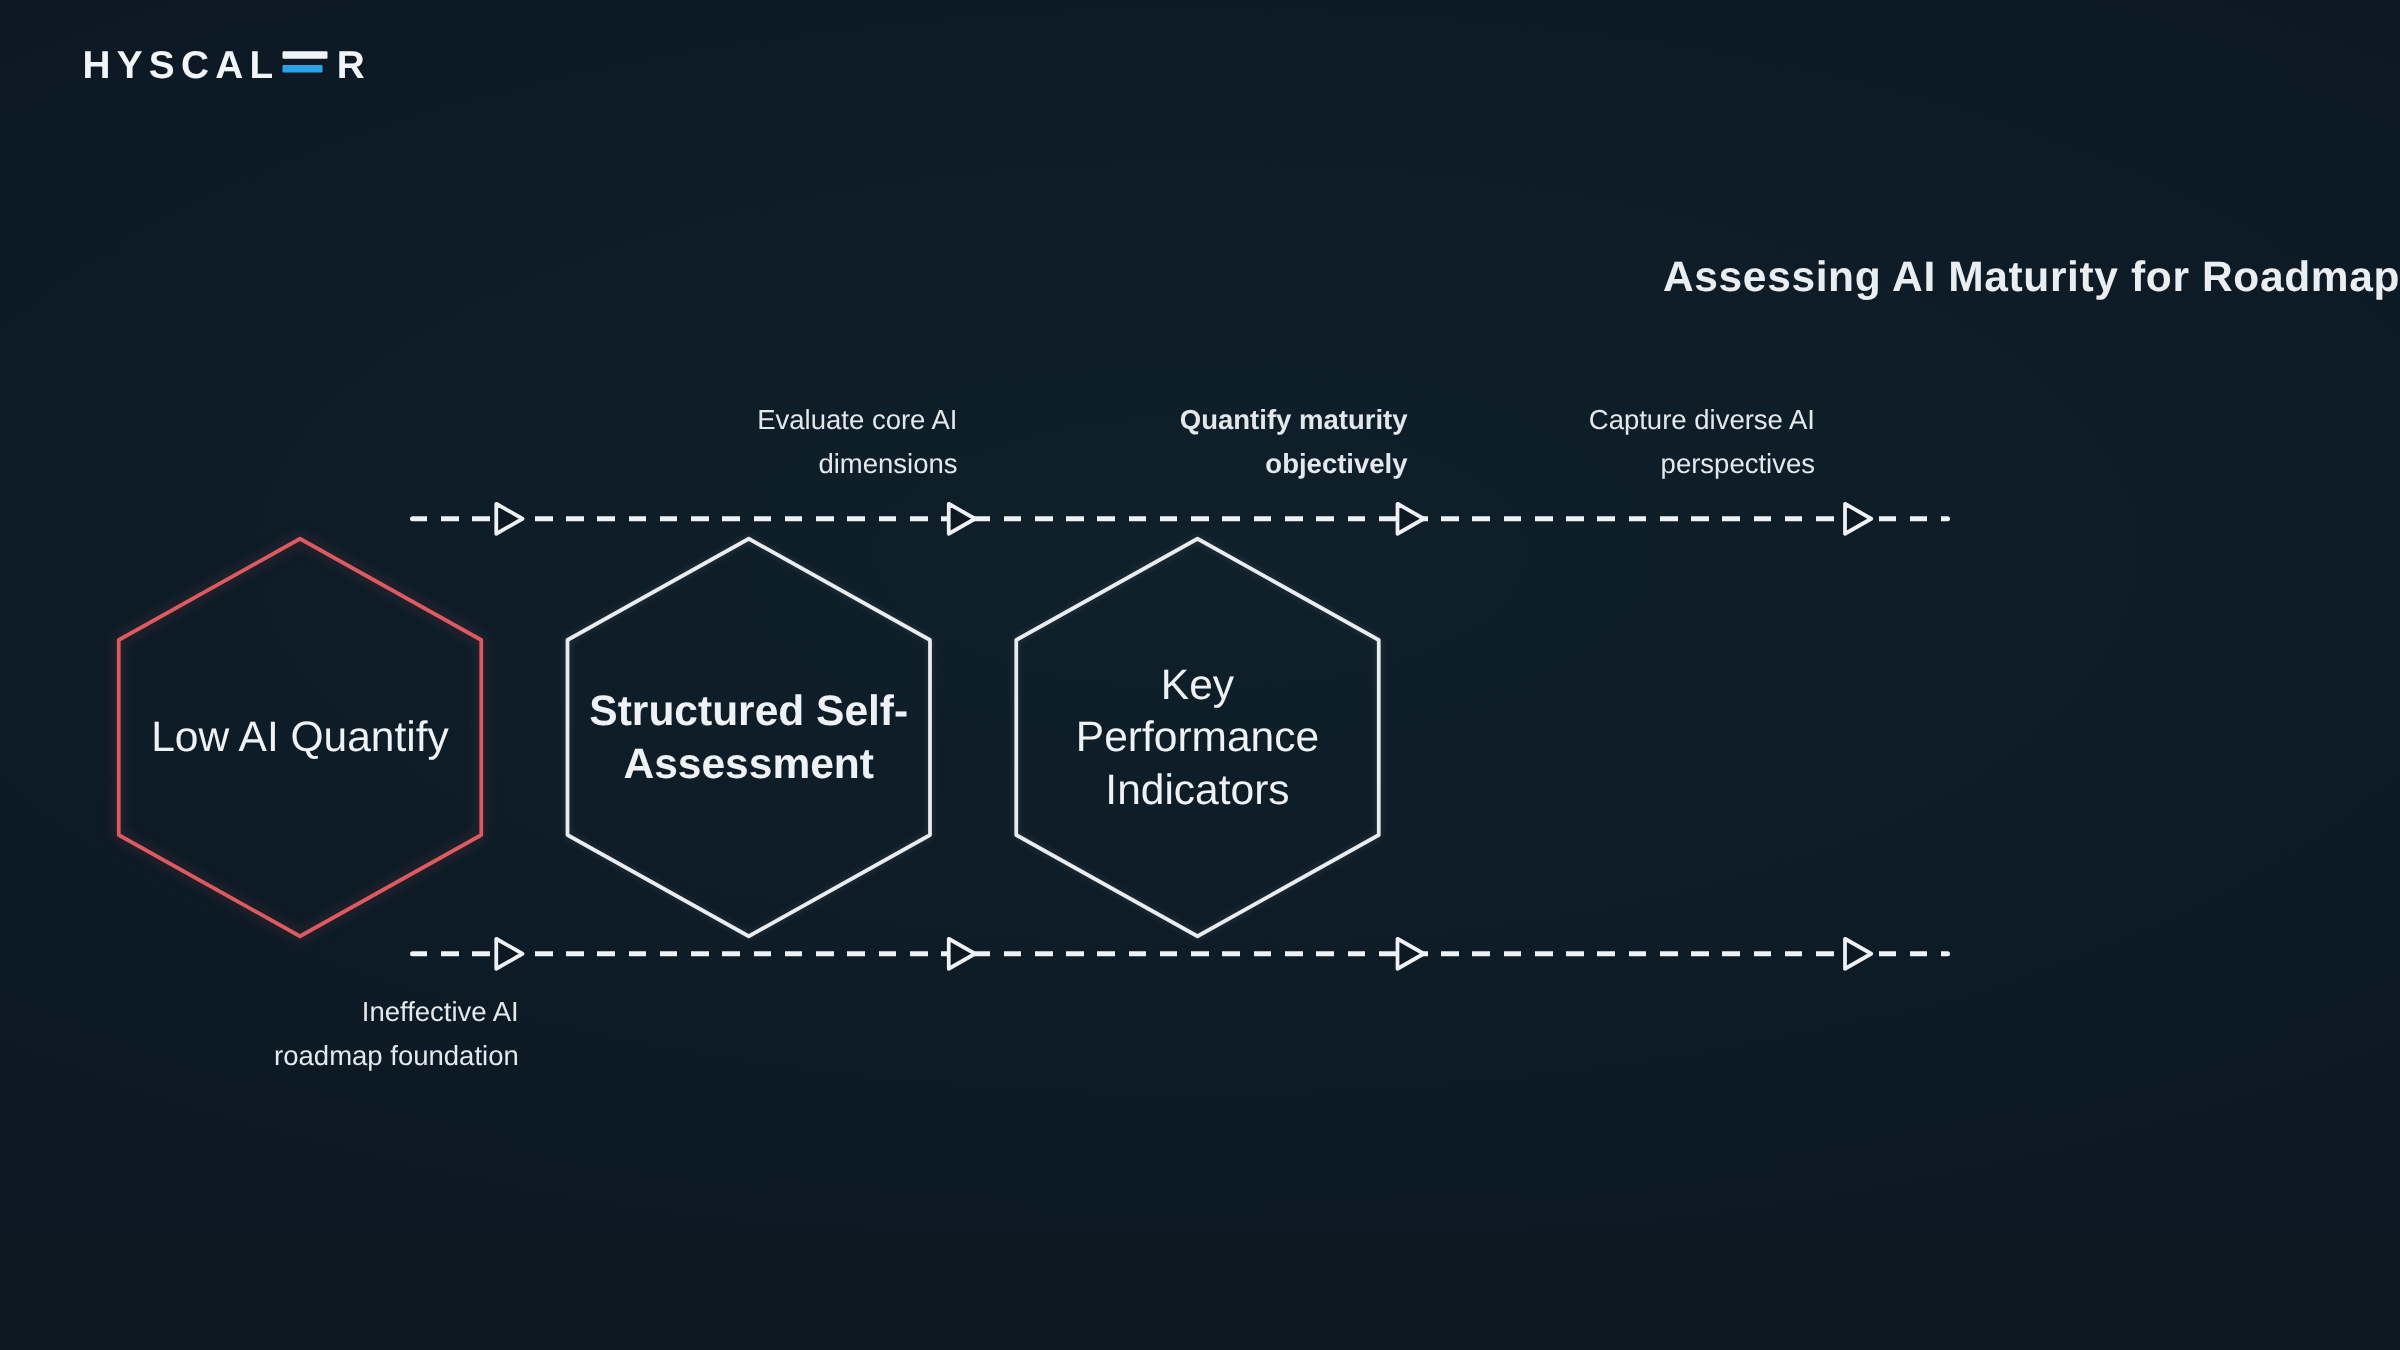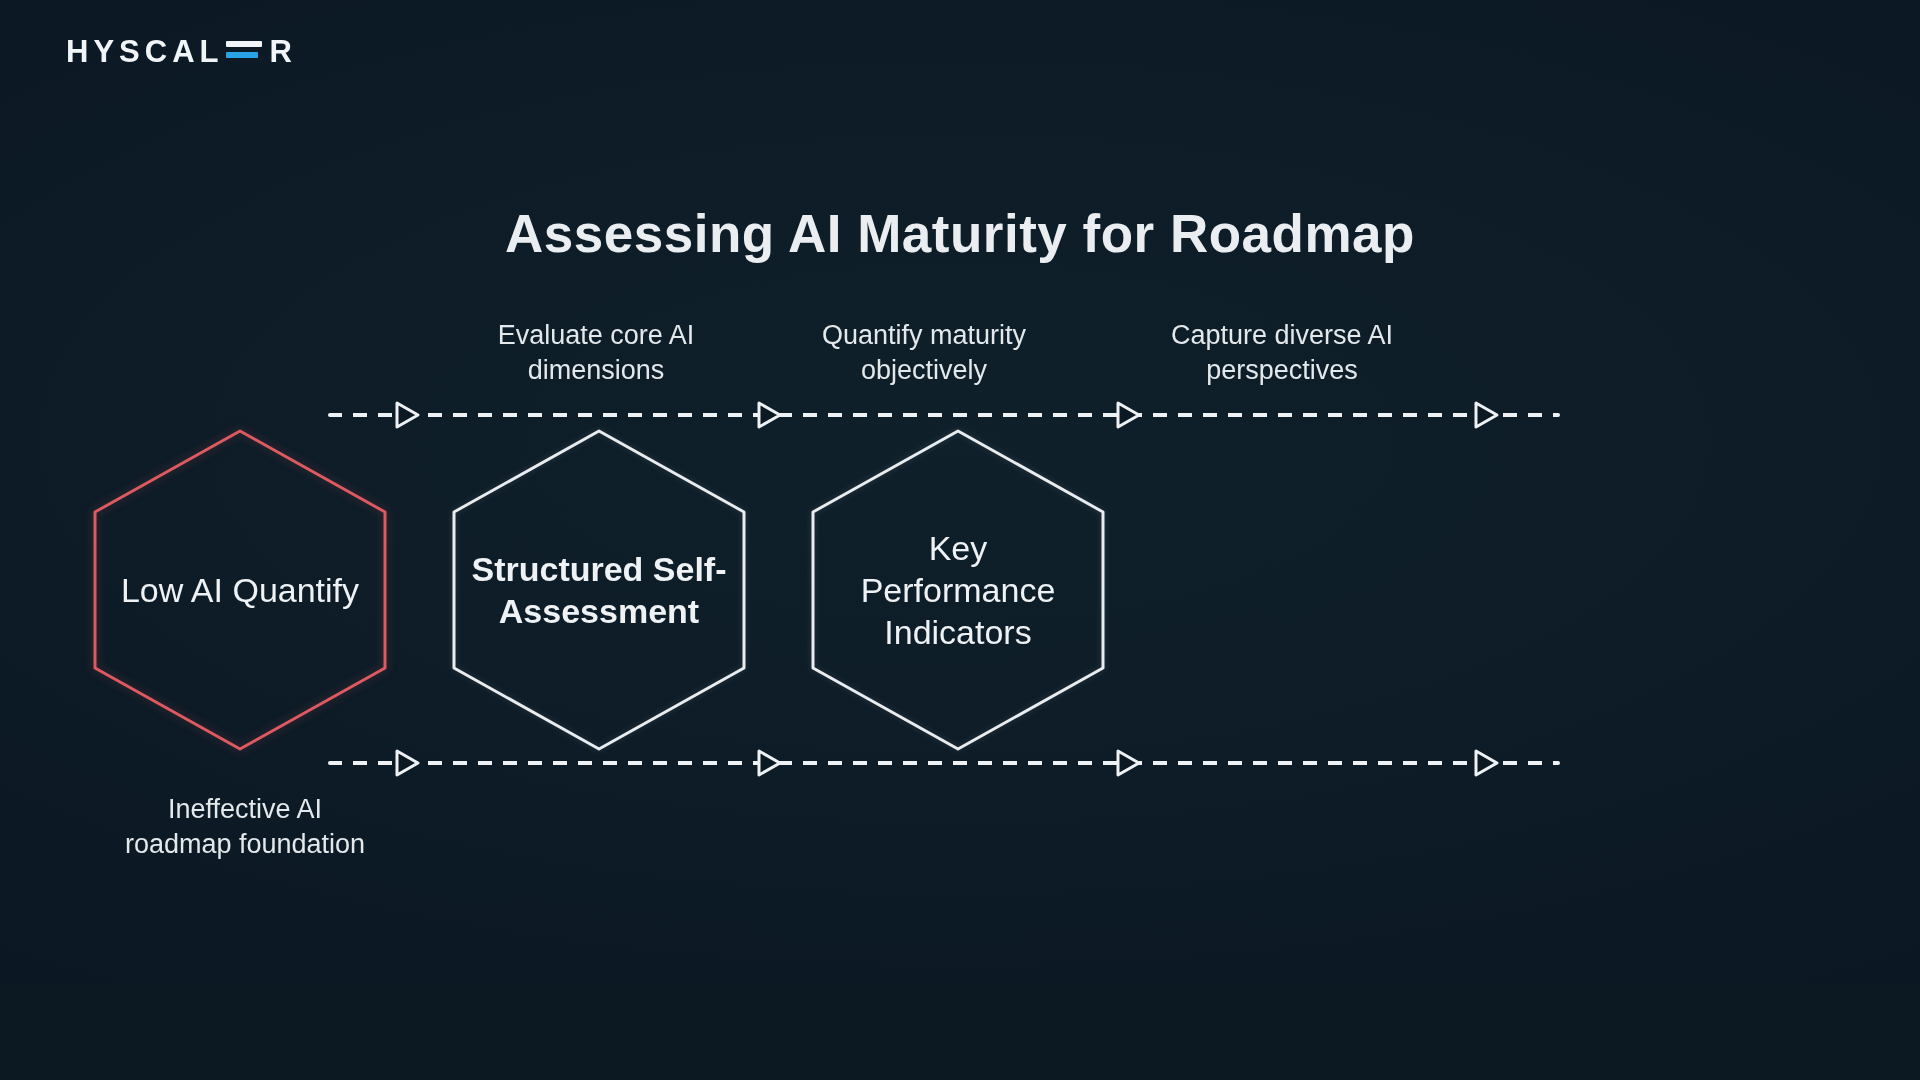--- a/index.html
+++ b/index.html
@@ -36,40 +36,40 @@
   }
   .logo .e-bar-top { width: 36px; height: 6px; background: #f2f5f7; border-radius: 1px; }
   .logo .e-bar-mid { width: 32px; height: 6px; background: var(--c-logo_accent, #29a3e6); border-radius: 1px; }
 
   
   .title {
     position: absolute;
     top: 203px;
     left: 0;
     width: 1920px;
-    text-align: center;
-    font-size: 53px;
+    text-align: right;
+    font-size: 34px;
     font-weight: bold;
     letter-spacing: 0.5px;
     color: #eaeef1;
   }
 
   
   .flow-label {
     position: absolute;
     width: 340px;
-    text-align: center;
-    font-size: 27px;
+    text-align: right;
+    font-size: 22px;
     line-height: 35px;
     white-space: pre-line;
     color: #e3e8eb;
   }
   .top-label    { top: 318px; }
   .tl-0 { left: 426px; }
-  .tl-1 { left: 754px; }
+  .tl-1 { left: 786px; font-weight: bold; }
   .tl-2 { left: 1112px; }
   .bottom-caption { top: 792px; }
   .bc-0 { left: 75px; }
   .bc-1 { left: 1504px; }
 
   
   .dash-line {
     position: absolute;
     left: 328px;
     width: 1232px;

